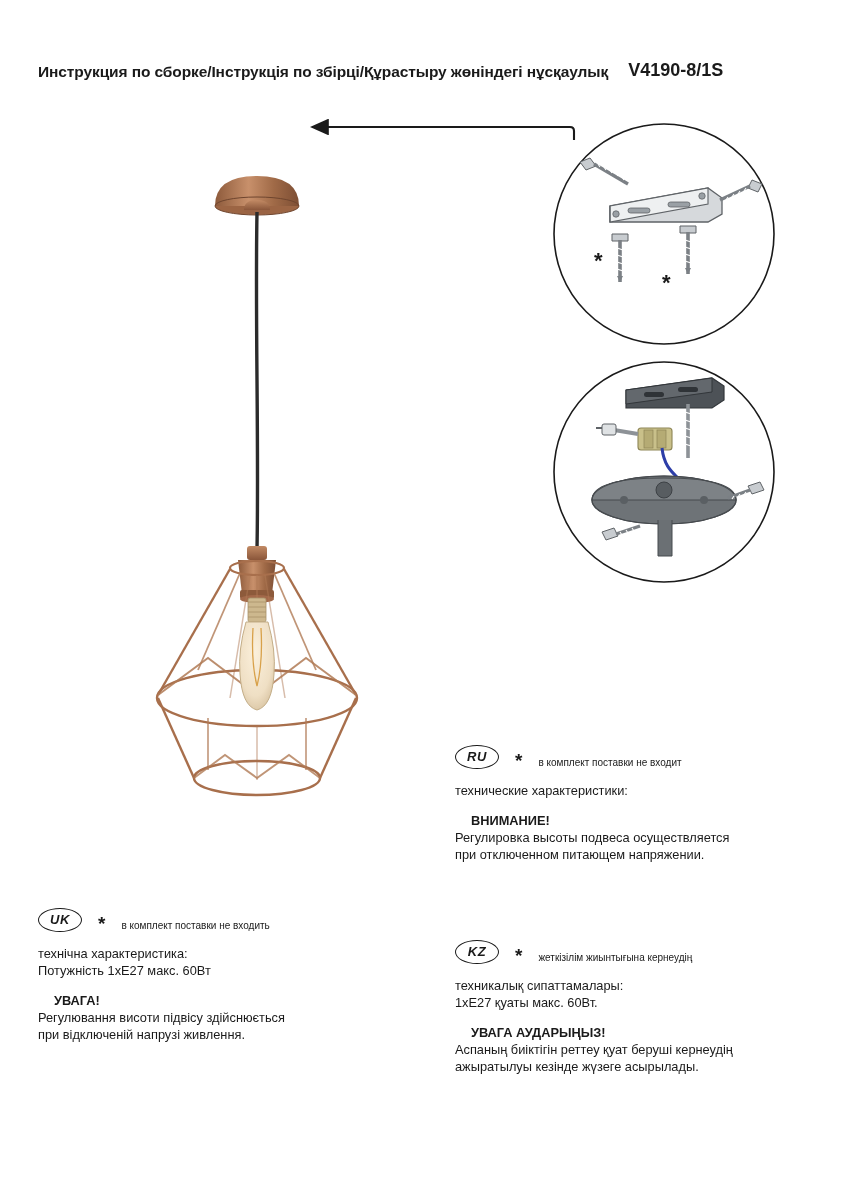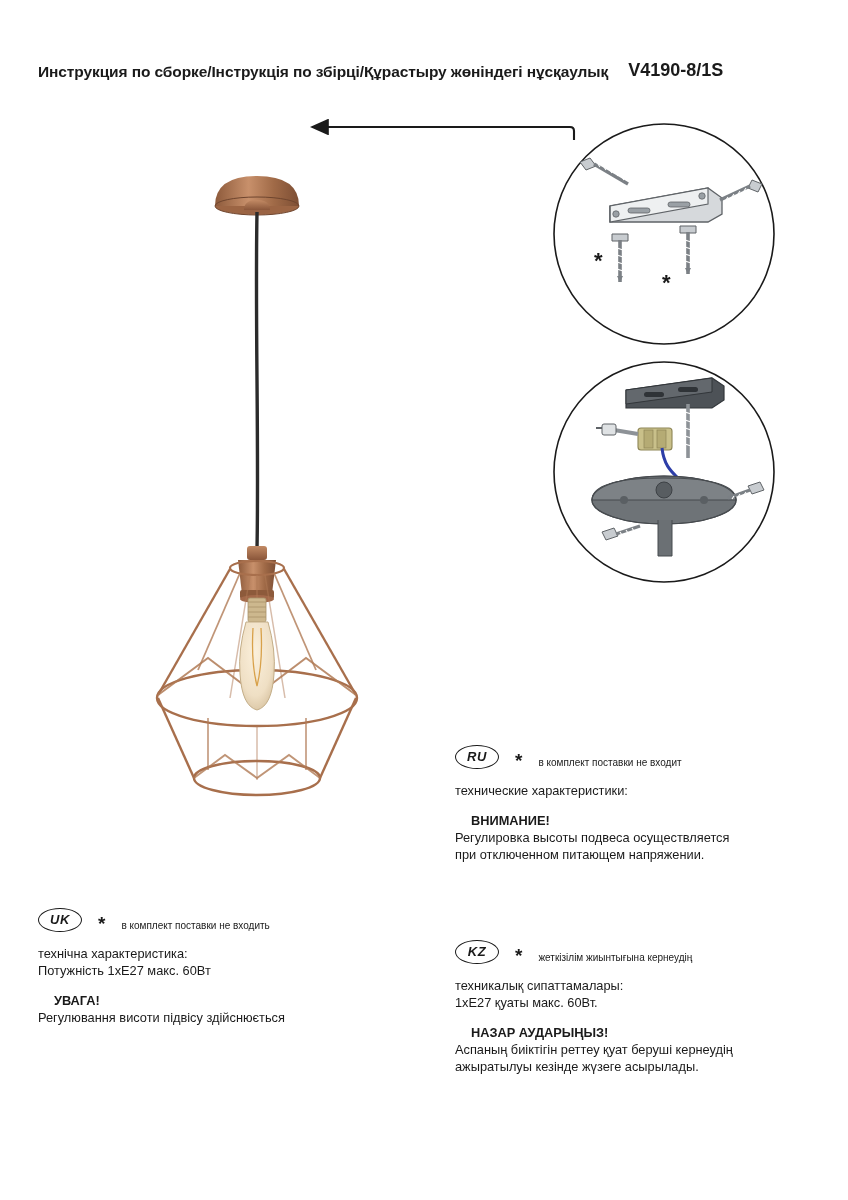--- a/index.html
+++ b/index.html
@@ -329,31 +329,32 @@
     <span class="asterisk">*</span>
     <span class="lang-head-text">в комплект поставки не входить</span>
   </div>
   <div class="spec">
     <div>технічна характеристика:</div>
     <div>Потужність 1хЕ27 макс. 60Вт</div>
   </div>
   <div class="warn-title">УВАГА!</div>
   <div class="warn-body">
     <div>Регулювання висоти підвісу здійснюється</div>
+    <div>при відключеній напрузі живлення.</div>
   </div>
 </div>
 
 <div class="lang-block" id="block-kz">
   <div class="lang-head">
     <span class="lang-badge">KZ</span>
     <span class="asterisk">*</span>
     <span class="lang-head-text">жеткізілім жиынтығына кернеудің</span>
   </div>
   <div class="spec">
     <div>техникалық сипаттамалары:</div>
     <div>1xE27 қуаты макс. 60Вт.</div>
   </div>
-  <div class="warn-title">НАЗАР АУДАРЫҢЫЗ!</div>
+  <div class="warn-title">УВАГА АУДАРЫҢЫЗ!</div>
   <div class="warn-body">
     <div>Аспаның биіктігін реттеу қуат беруші кернеудің</div>
     <div>ажыратылуы кезінде жүзеге асырылады.</div>
   </div>
 </div>
 
 </body></html>

